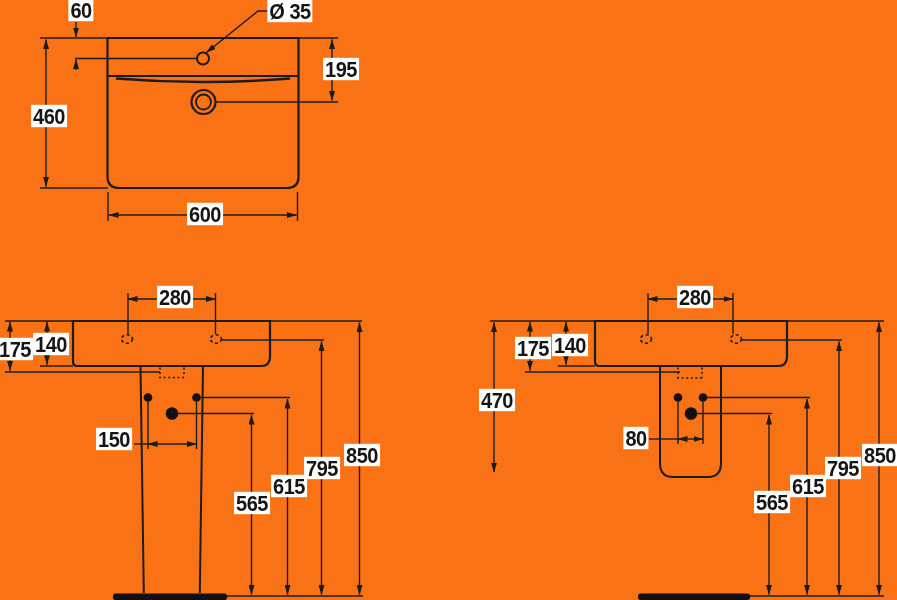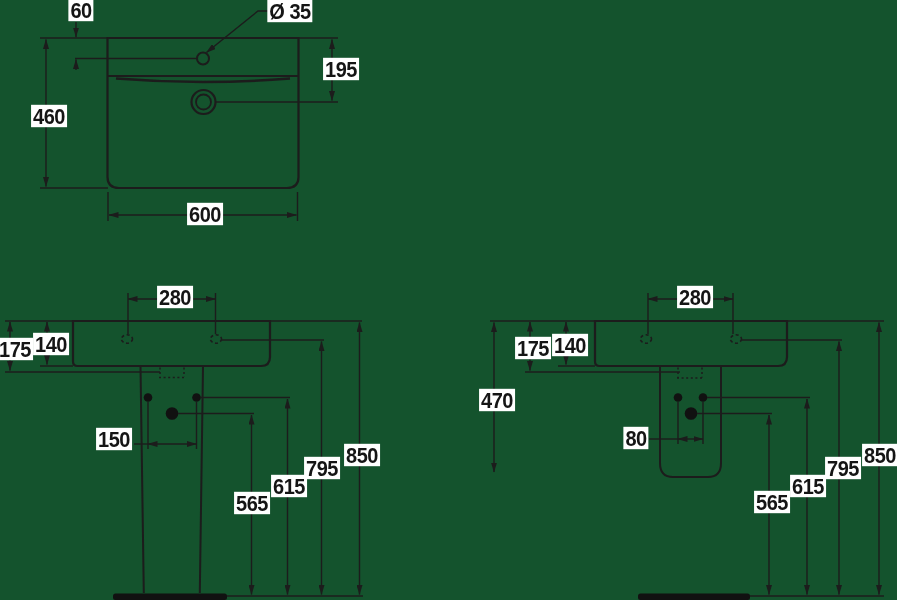--- a/index.html
+++ b/index.html
@@ -1,19 +1,19 @@
 <!DOCTYPE html>
 <html><head>
 <meta charset="utf-8">
 <style>
   html,body{margin:0;padding:0;background:#fff;}
   #stage{
     position:relative;
     width:897px;height:600px;
-    background:#14532d;
+    background:#f97316;
     overflow:hidden;
     font-family:"Liberation Sans", sans-serif;
   }
   #drawing{position:absolute;left:0;top:0;}
   .dim-label{
     position:absolute;
     transform:translate(-50%,-50%) scaleY(1.12);
     font-weight:bold;
     font-size:20px;
     letter-spacing:-0.5px;

